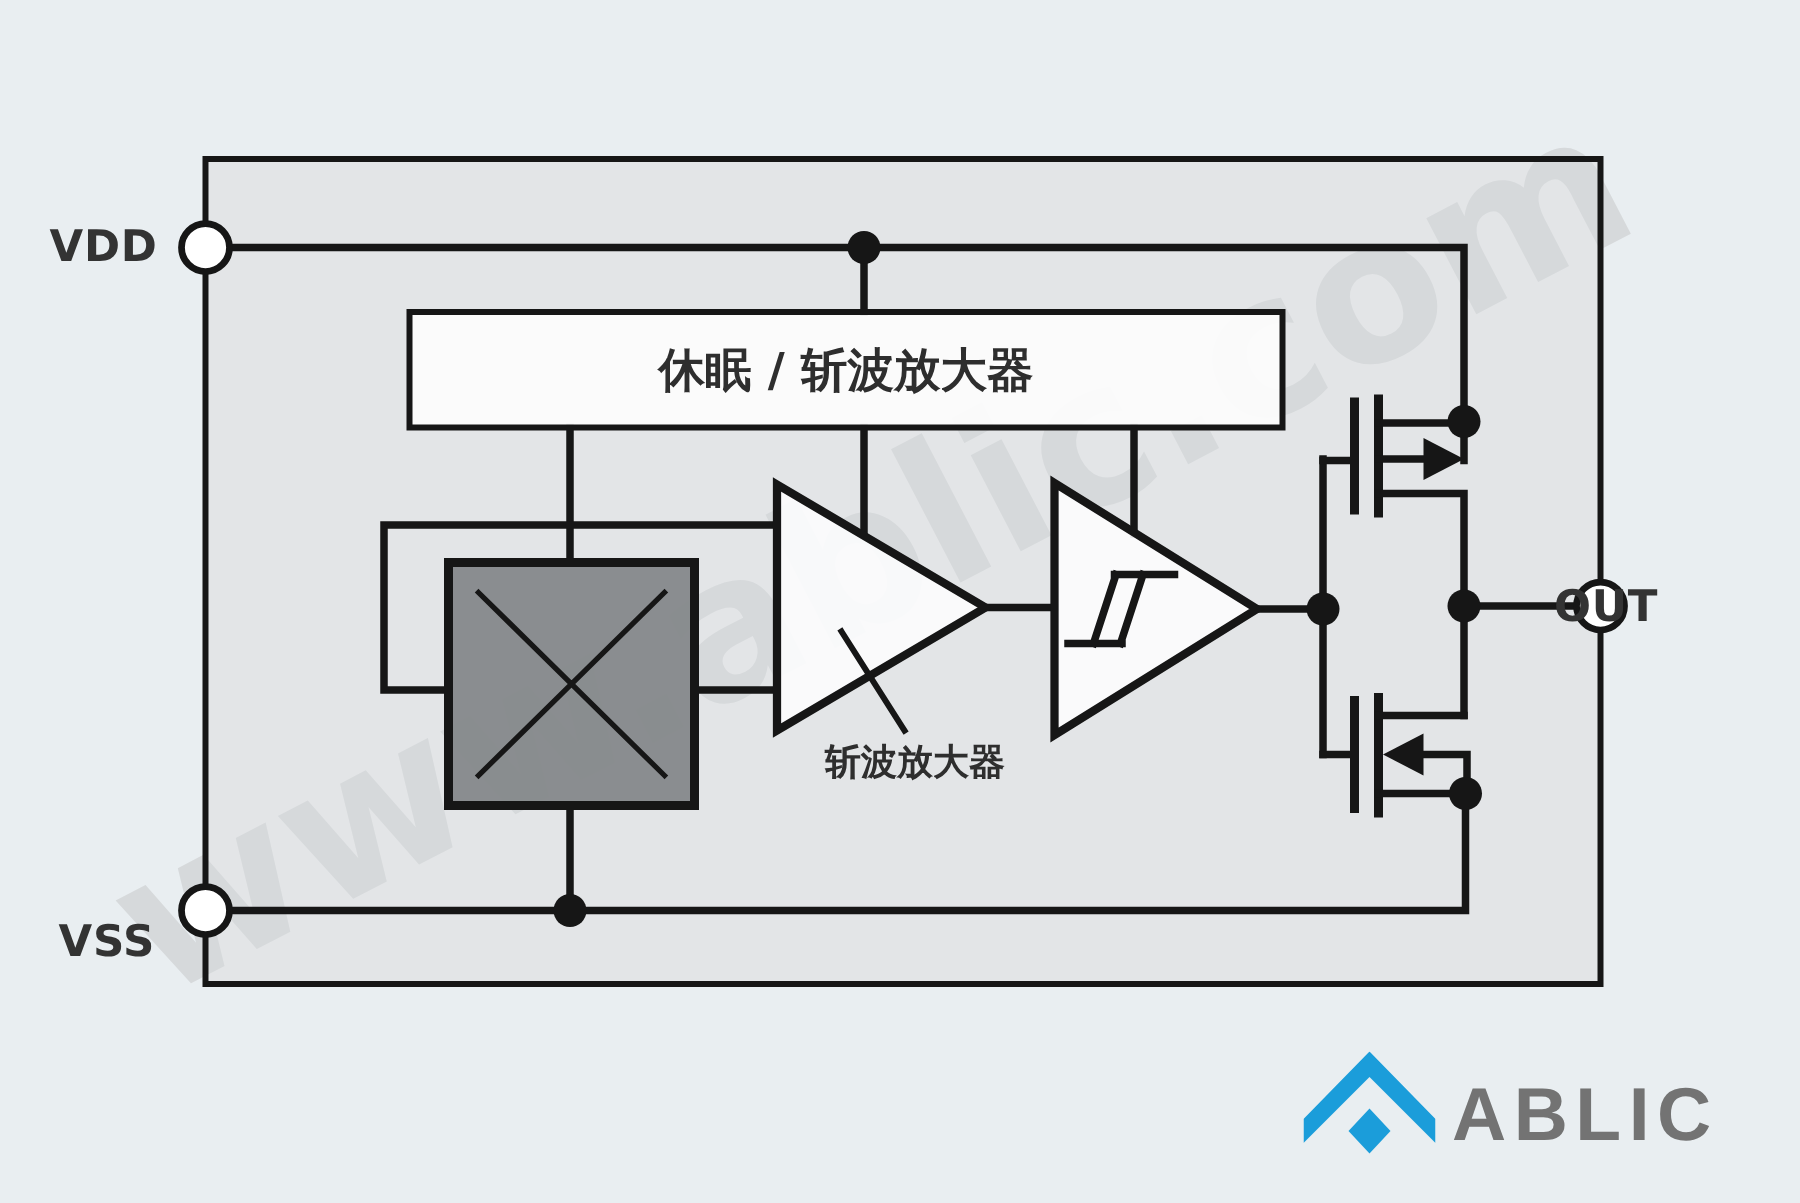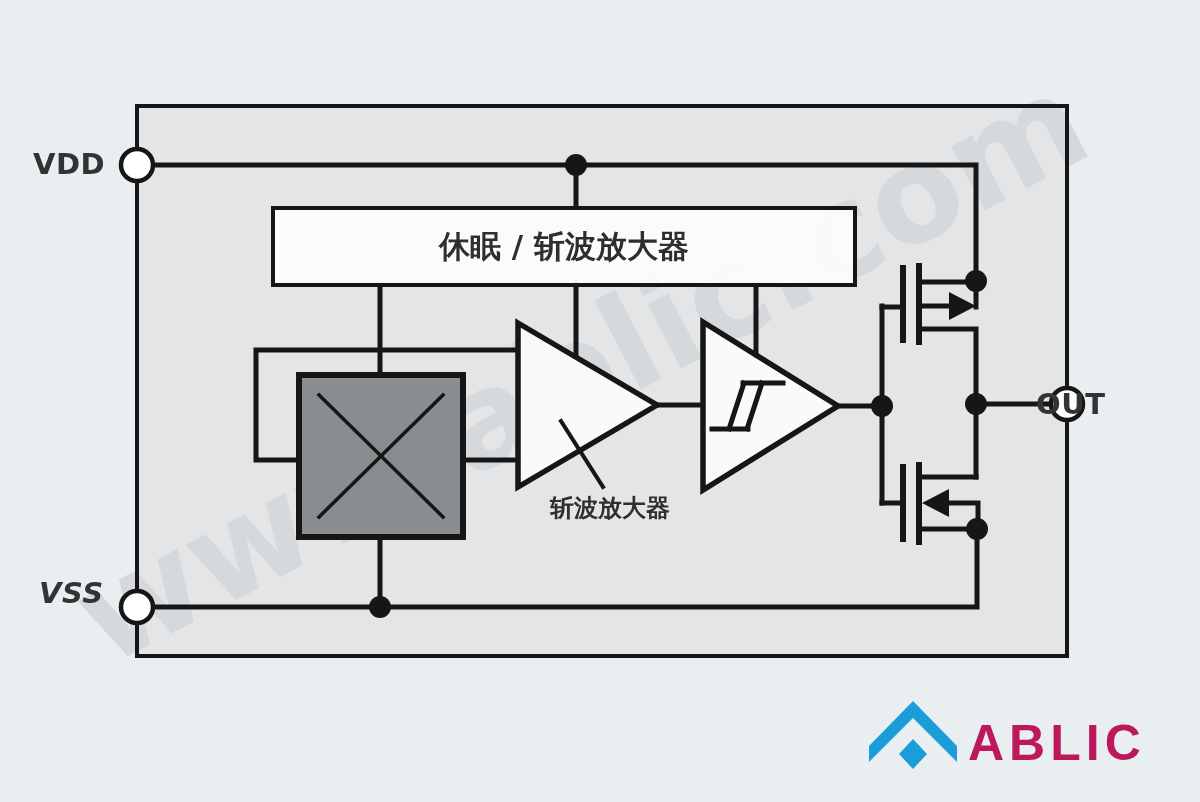--- a/index.html
+++ b/index.html
@@ -18,36 +18,36 @@
     transform:rotate(-27.5deg);transform-origin:left top;
     white-space:nowrap;letter-spacing:0px;line-height:1;
     pointer-events:none;
   }
   svg.diagram{position:absolute;left:0;top:0;z-index:3;}
   .label{
     position:absolute;z-index:4;color:#333;font-weight:bold;
   }
   .pin-label{font-size:29px;letter-spacing:0.5px;}
   #vdd-label{left:33px;top:147px;}
-  #vss-label{left:39px;top:576px;font-style:italic;}
+  #vss-label{left:39px;top:610px;}
   #out-label{left:1036px;top:387px;}
   #sleep-label{
     left:273px;top:208px;width:582px;height:77px;
     display:flex;align-items:center;justify-content:center;
     font-size:31px;font-weight:600;color:#2e2e2e;
   }
   #chopper-label{
     left:460px;top:492px;width:300px;text-align:center;
     font-size:24px;font-weight:600;color:#2e2e2e;
   }
   .logo{position:absolute;left:869px;top:701px;width:300px;height:80px;z-index:4;}
   .logo-mark{position:absolute;left:0;top:0;}
   .logo-text{
     position:absolute;left:99px;top:13px;
-    font-size:50px;font-weight:bold;color:#be185d;letter-spacing:5px;
+    font-size:50px;font-weight:bold;color:#737373;letter-spacing:5px;
     font-family:"Liberation Sans","DejaVu Sans",sans-serif;
   }
 </style>
 </head>
 <body>
 
 <div class="frame-fill"></div>
 
 <div class="watermark">www.ablic.com</div>
 

